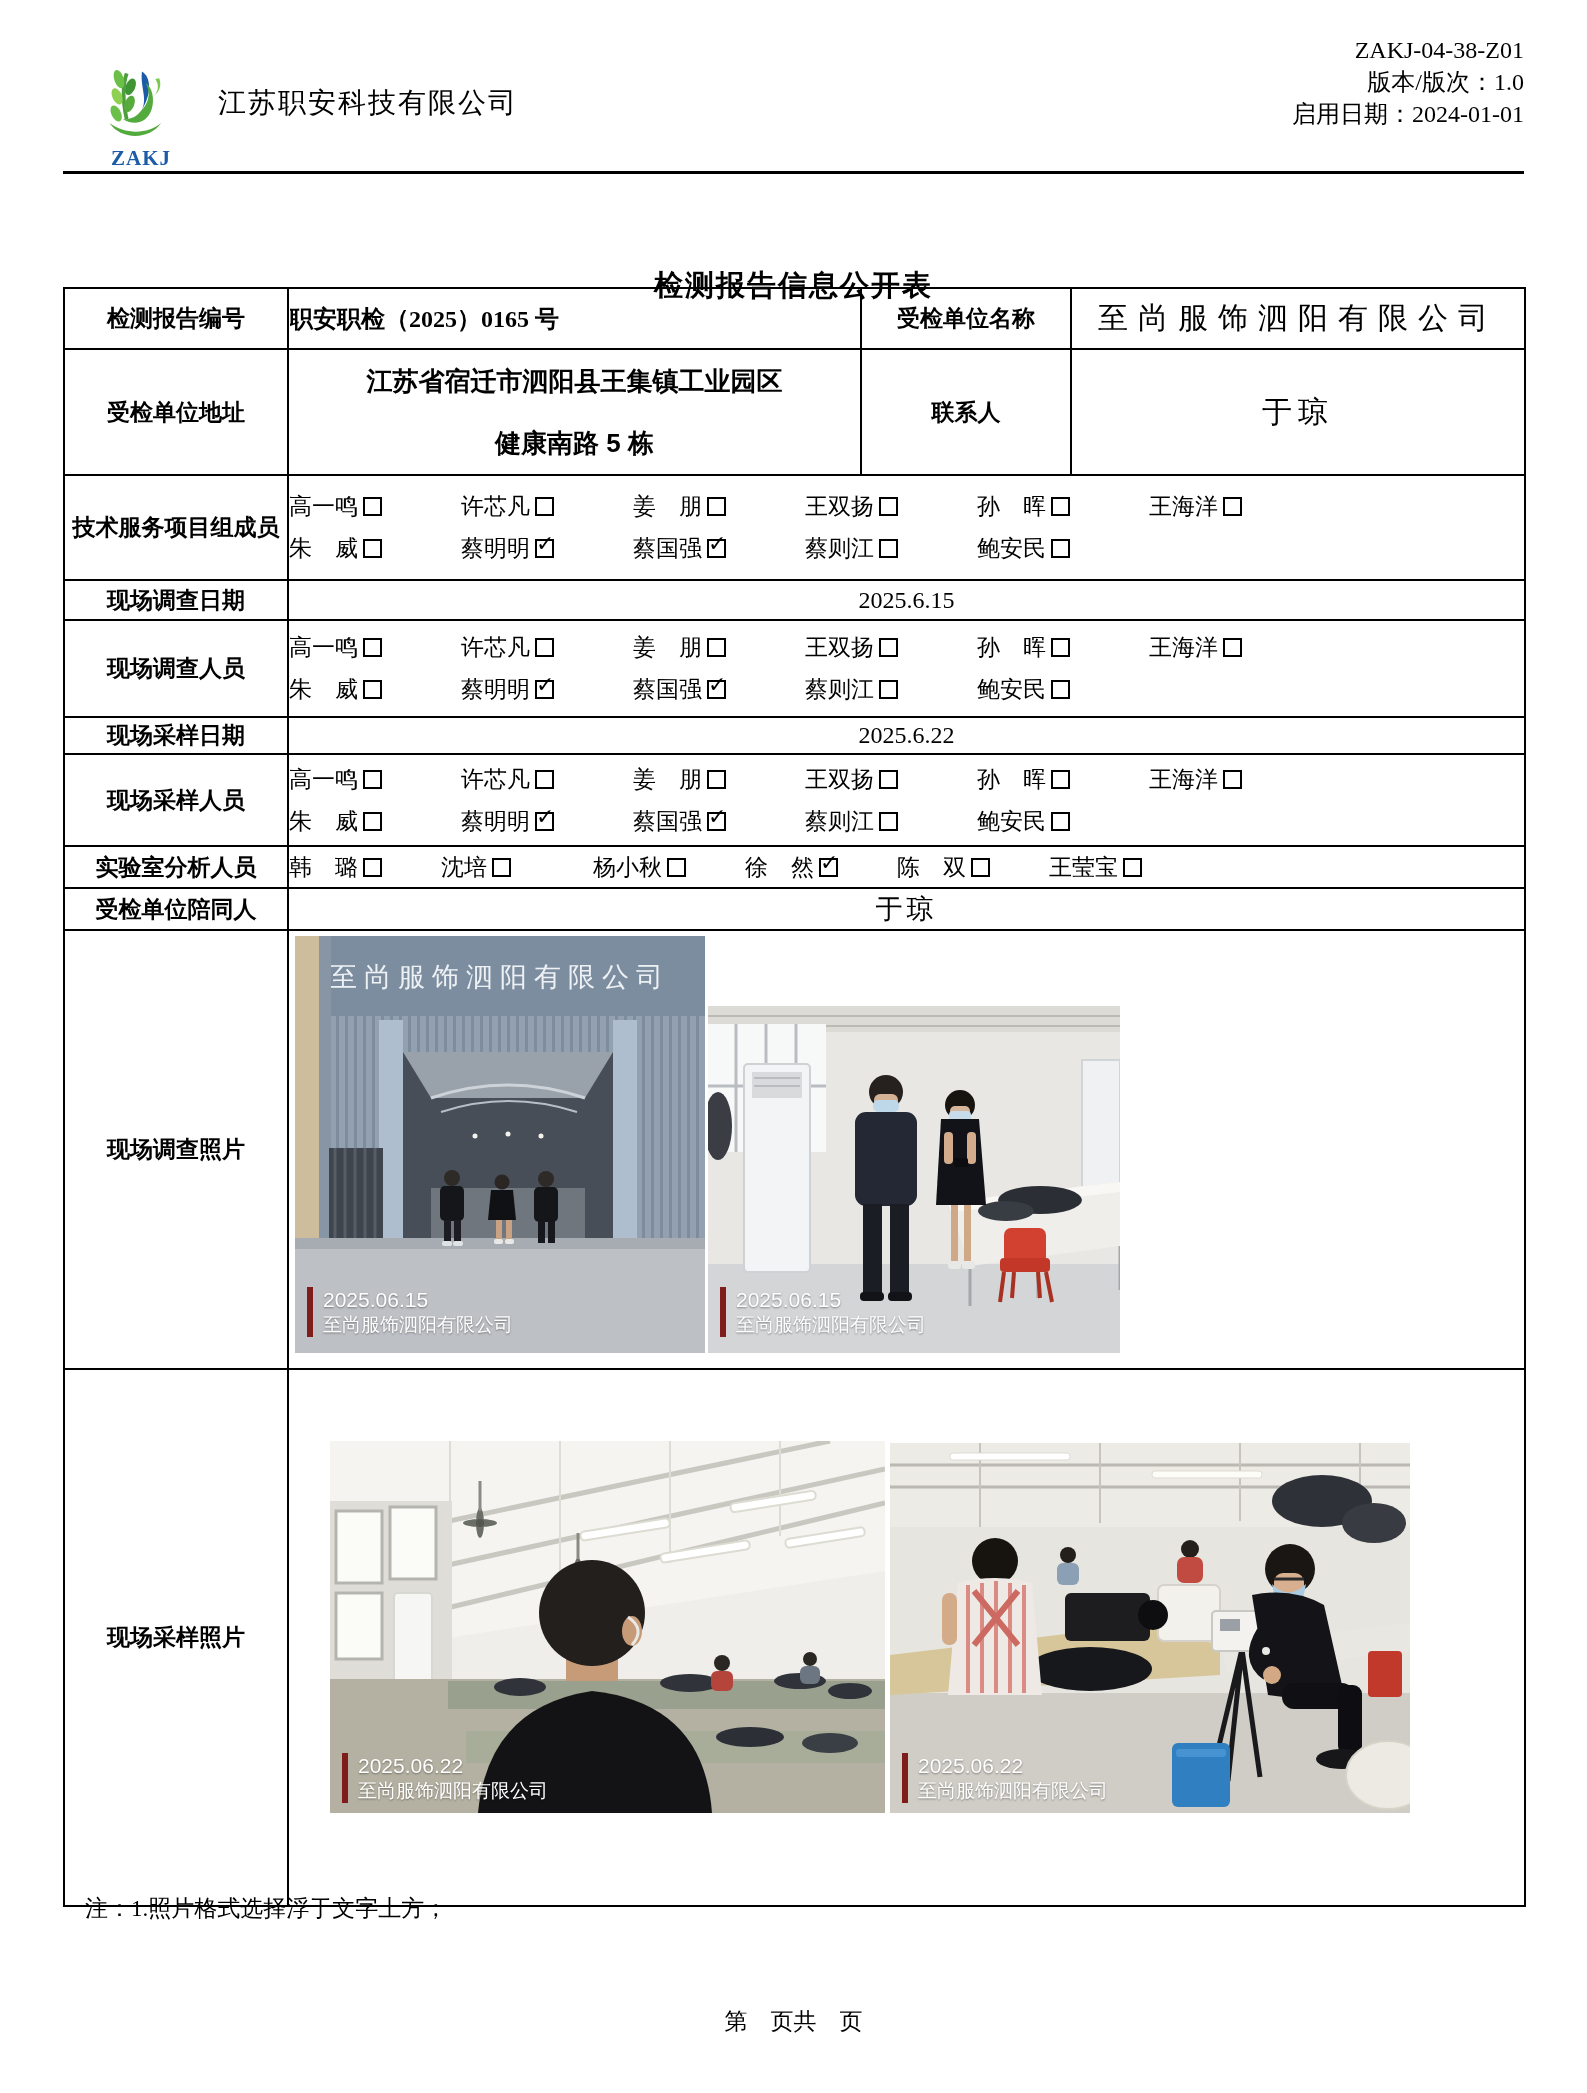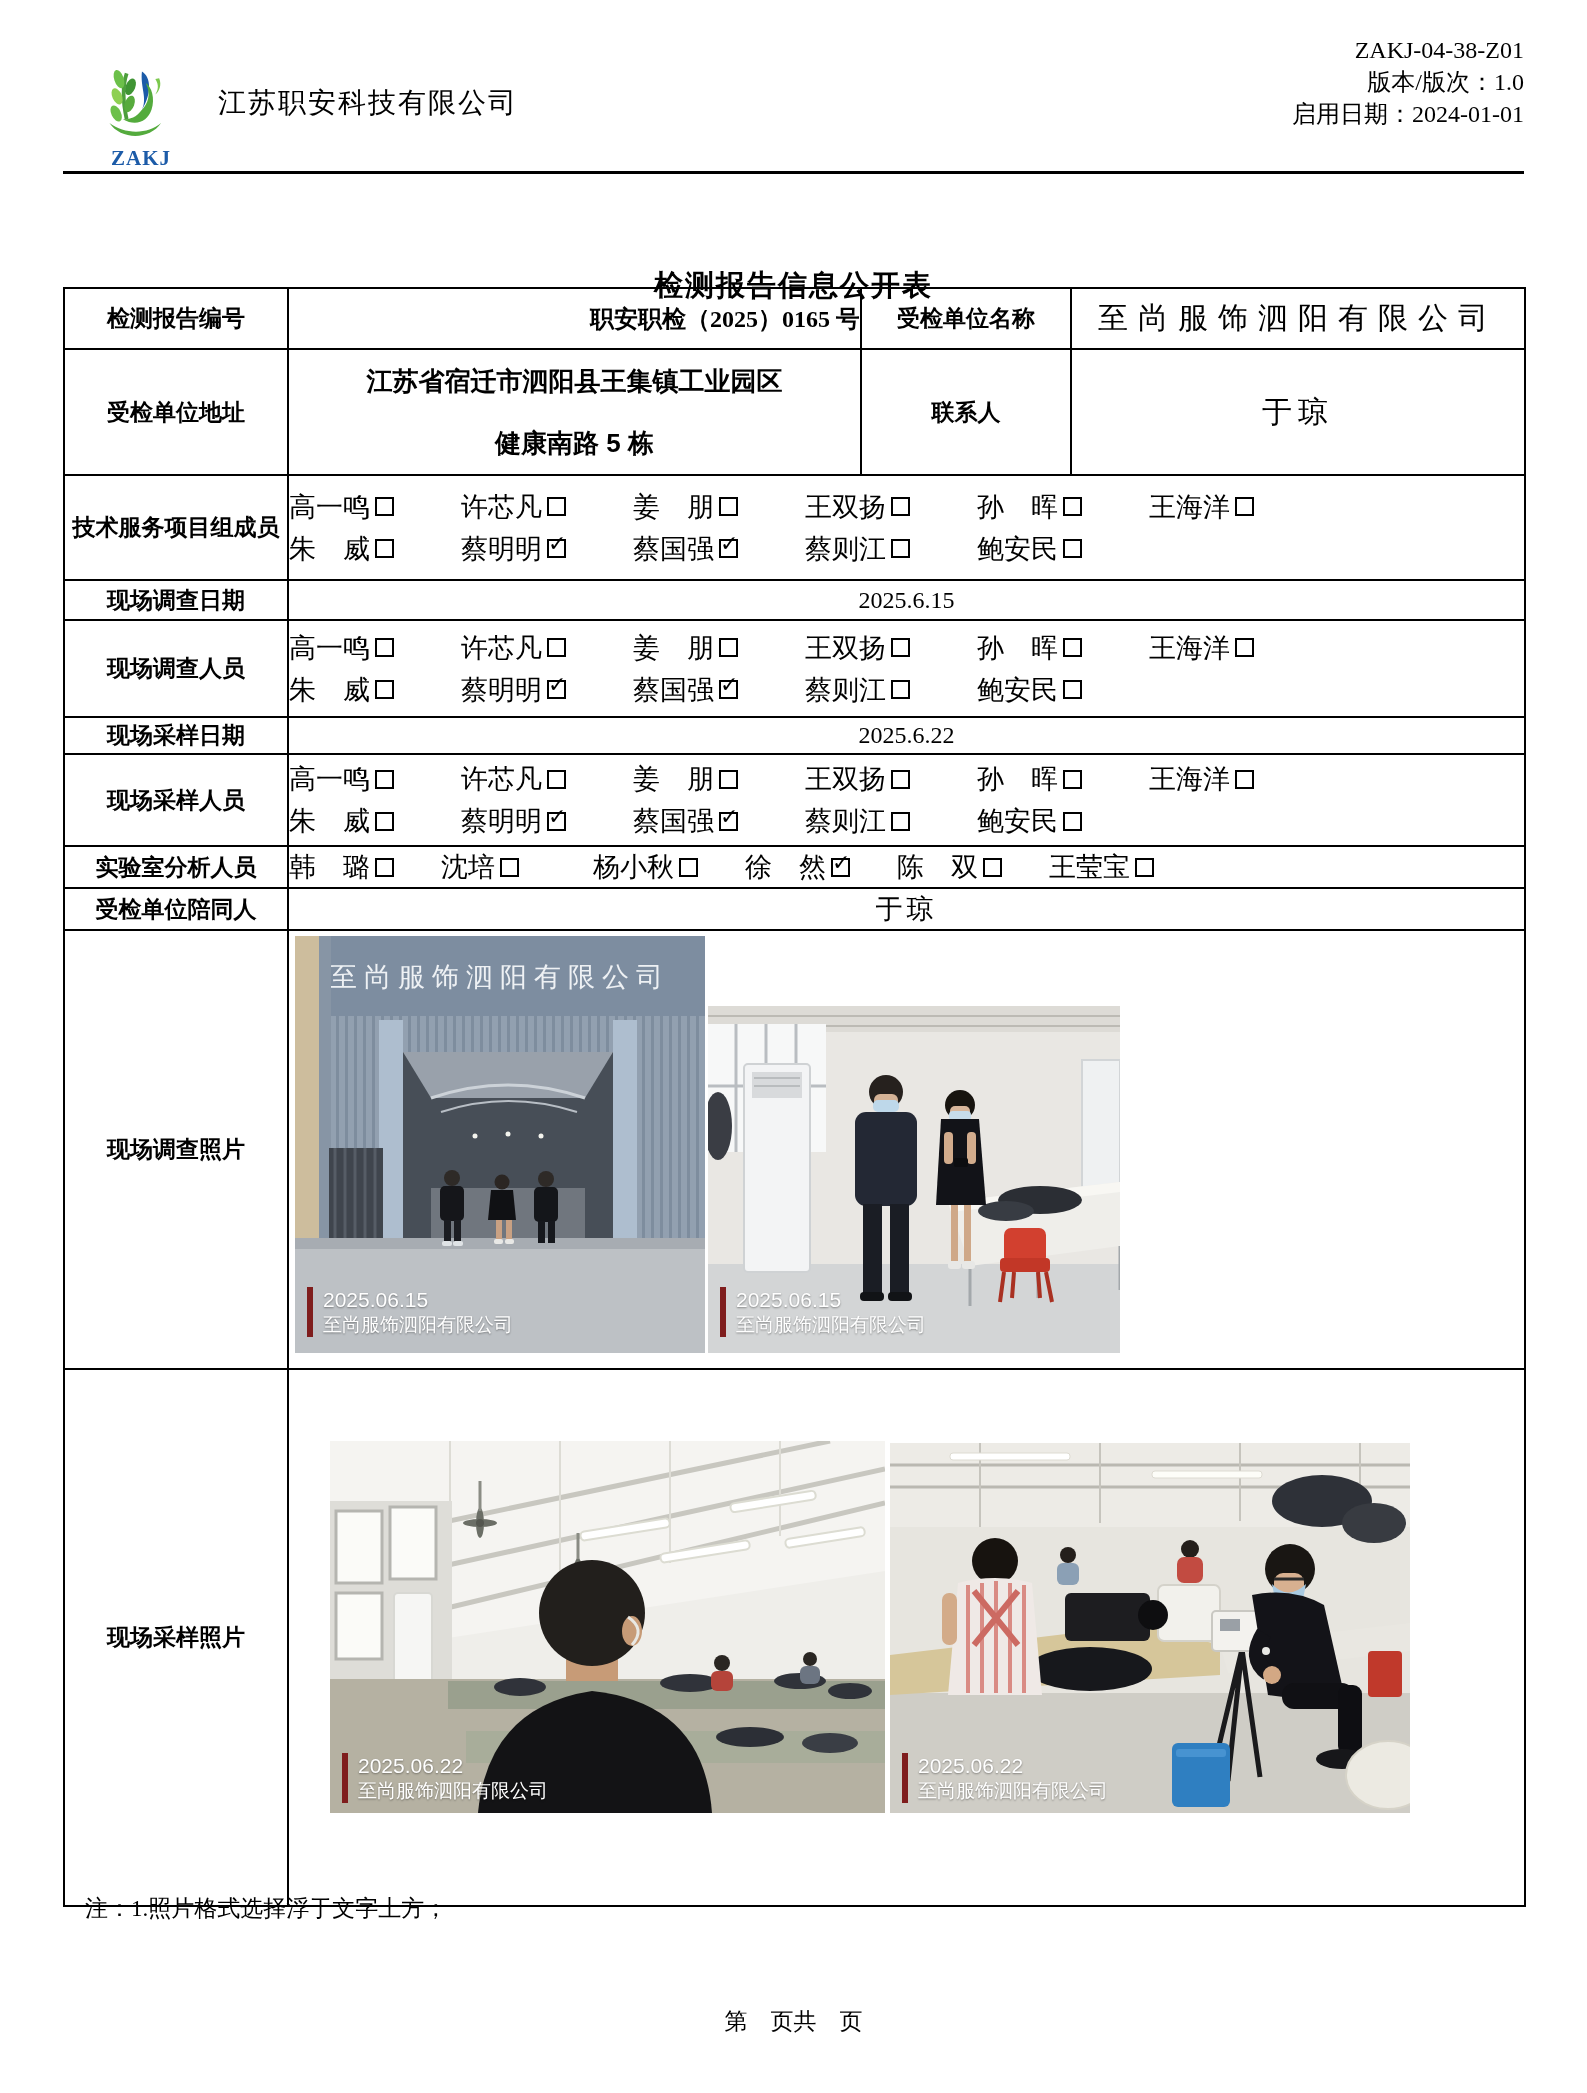--- a/index.html
+++ b/index.html
@@ -21,34 +21,34 @@
     font-size:29px;font-weight:bold;letter-spacing:2px;margin-top:48px;}
 
   
   table.form{position:absolute;left:63px;top:287px;width:1461px;border-collapse:collapse;table-layout:fixed;}
   .form td{border:2.5px solid #000;padding:0;vertical-align:middle;overflow:hidden;}
   .lbl{font-weight:bold;text-align:center;font-size:23px;padding:0 2px;}
   .r1 td{height:59px;border-radius:22px;} .r2 td{height:121px;} .r3 td{height:103px;} .r4 td{height:38px;border-radius:15px;}
   .r5 td{height:95px;} .r6 td{height:35px;} .r7 td{height:90px;} .r8 td{height:40px;}
   .r9 td{height:40px;} .r10 td{height:437px;} .r11 td{height:535px;}
 
-  .report-no{ text-align:right;font-weight:bold;font-size:24px;}
+  .report-no{ text-align:left;font-weight:bold;font-size:24px;}
   .unit-name{ text-align:center;font-size:30px;letter-spacing:10px;}
   .address{   text-align:center;font-weight:bold;font-size:26px;line-height:62px;}
   .contact{   text-align:center;font-size:30px;letter-spacing:6px;}
   .date-val{  text-align:center;font-size:24px;margin-top:32px;}
   .companion{ text-align:center;font-size:27px;letter-spacing:4px;}
 
   
   .members-cell{padding-left:70px;}
   .member-lines{display:flex;flex-direction:column;justify-content:center;gap:12px;height:100%;}
   .member-line{display:flex;align-items:center;height:30px;}
   .member{display:inline-flex;align-items:center;width:172px;flex:0 0 auto;}
   #lab-line .member{width:152px;}
-  .mname{font-size:27px;white-space:pre;}
+  .mname{font-size:23px;white-space:pre;}
   .cb{position:relative;display:inline-block;width:19px;height:19px;border:2.5px solid #000;
       margin-left:5px;box-sizing:border-box;background:#fff;}
   .cb.checked::after{content:"✓";position:absolute;left:-1px;top:-10px;font-size:22px;font-weight:bold;
       font-family:"DejaVu Sans",sans-serif;}
 
   
   .photo-cell{position:relative;}
   .photo{position:absolute;overflow:hidden;background:#c9cdd2;}
   .photo svg{display:block;width:100%;height:100%;}
   #photo-survey-left {left:6px;  top:5px;  width:410px;height:417px;}

